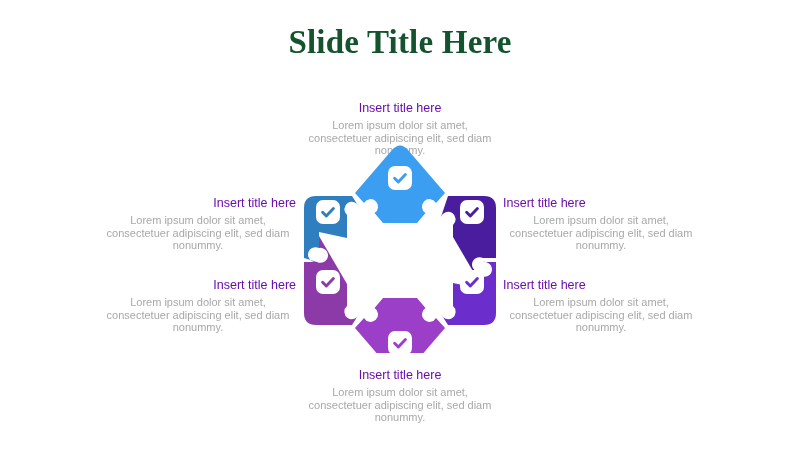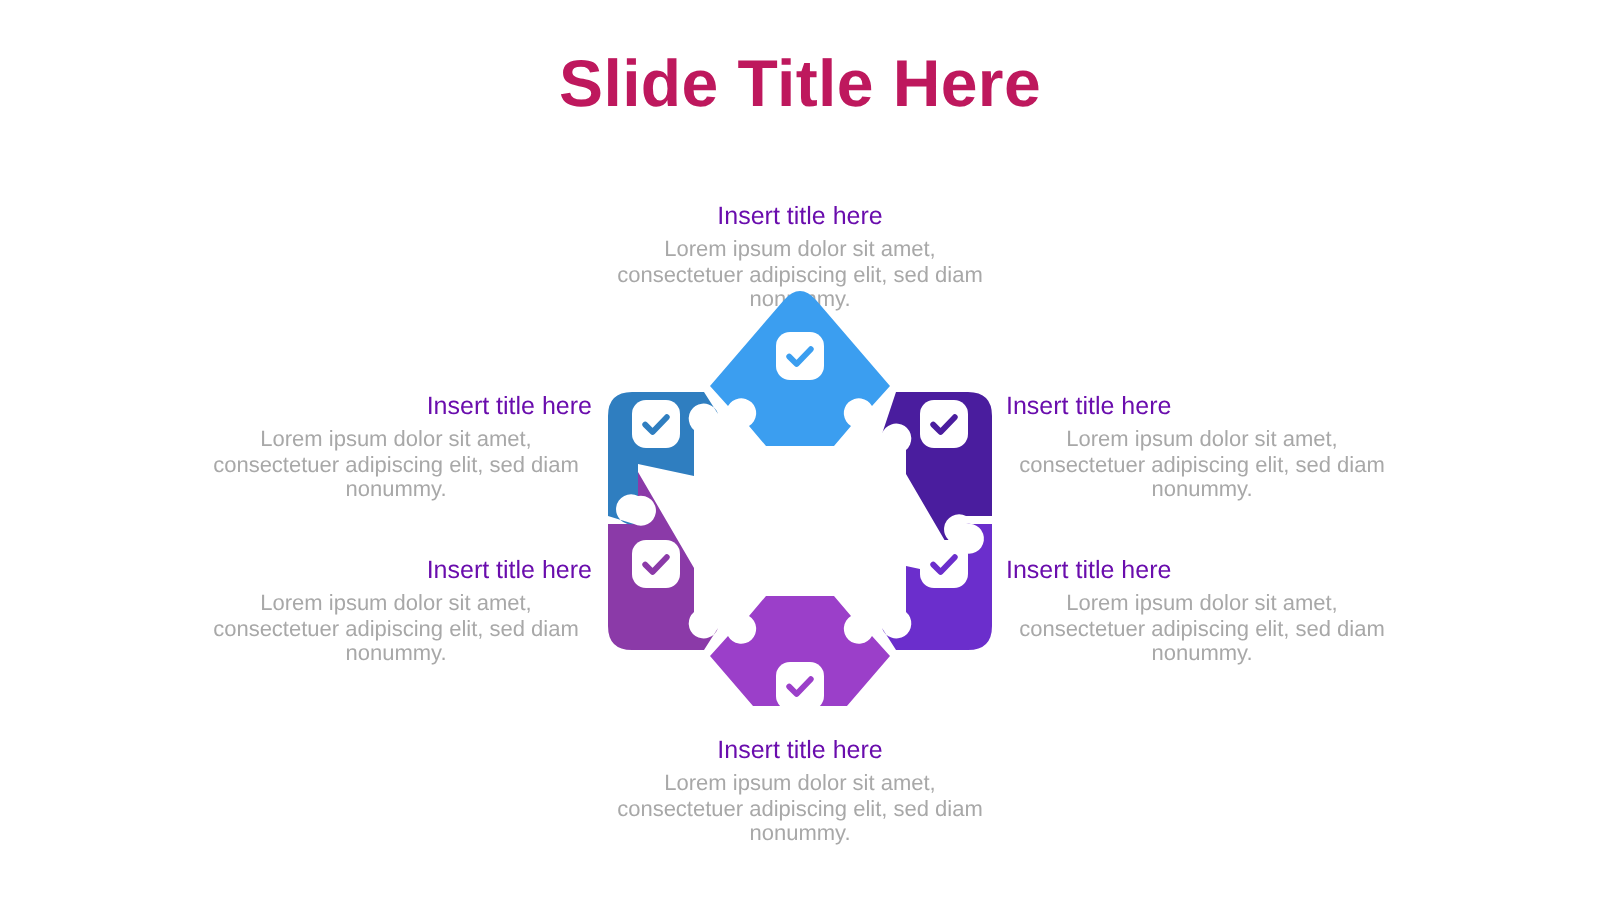--- a/index.html
+++ b/index.html
@@ -24,23 +24,24 @@
 
   
   .slide-title {
     position: absolute;
     left: 0;
     top: 22px;
     width: 800px;
     text-align: center;
     font-size: 33px;
     font-weight: bold;
-    color: #be185d;
+    color: #14532d;
     letter-spacing: 0.2px;
     line-height: 40px;
+    font-family: Liberation Serif, serif;
   }
 
   
   .callout {
     position: absolute;
     width: 200px;
   }
   .callout .c-title {
     font-size: 12.5px;
     font-weight: normal;

